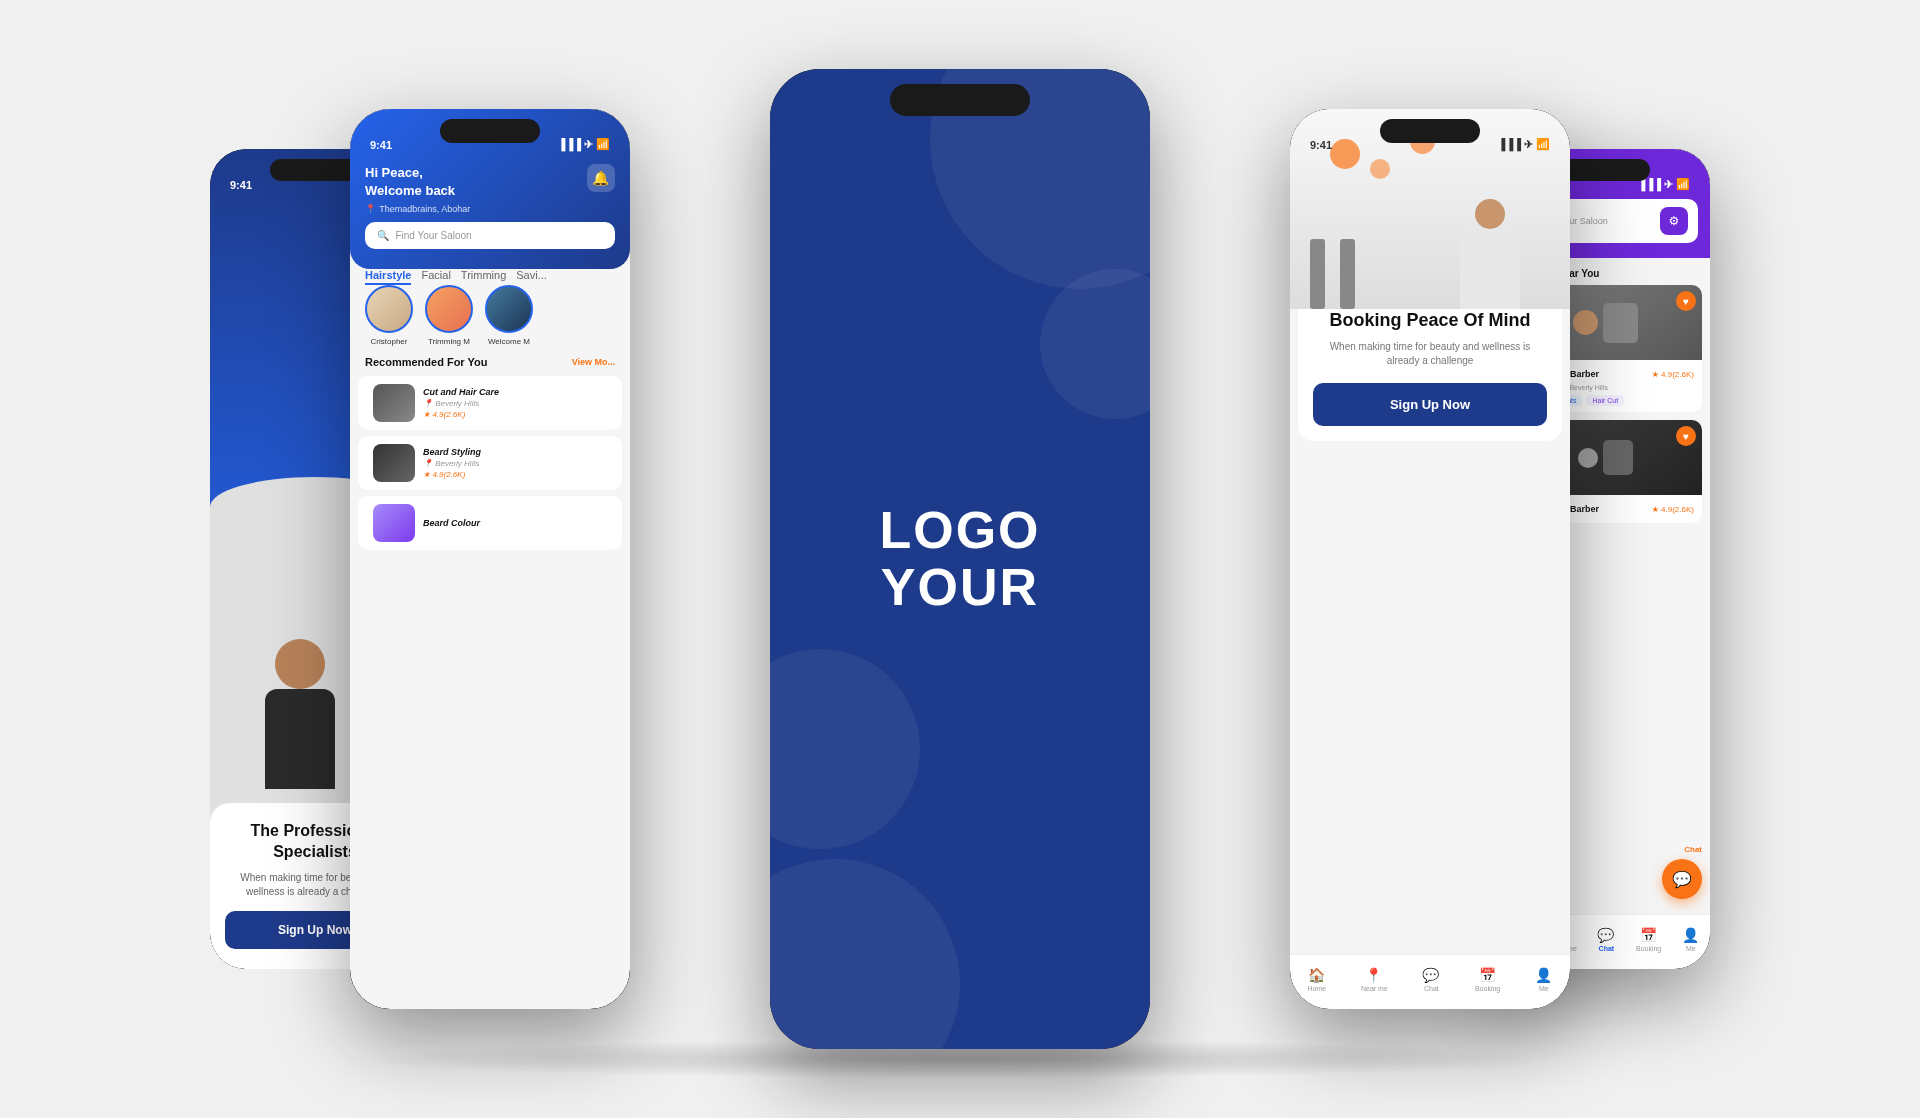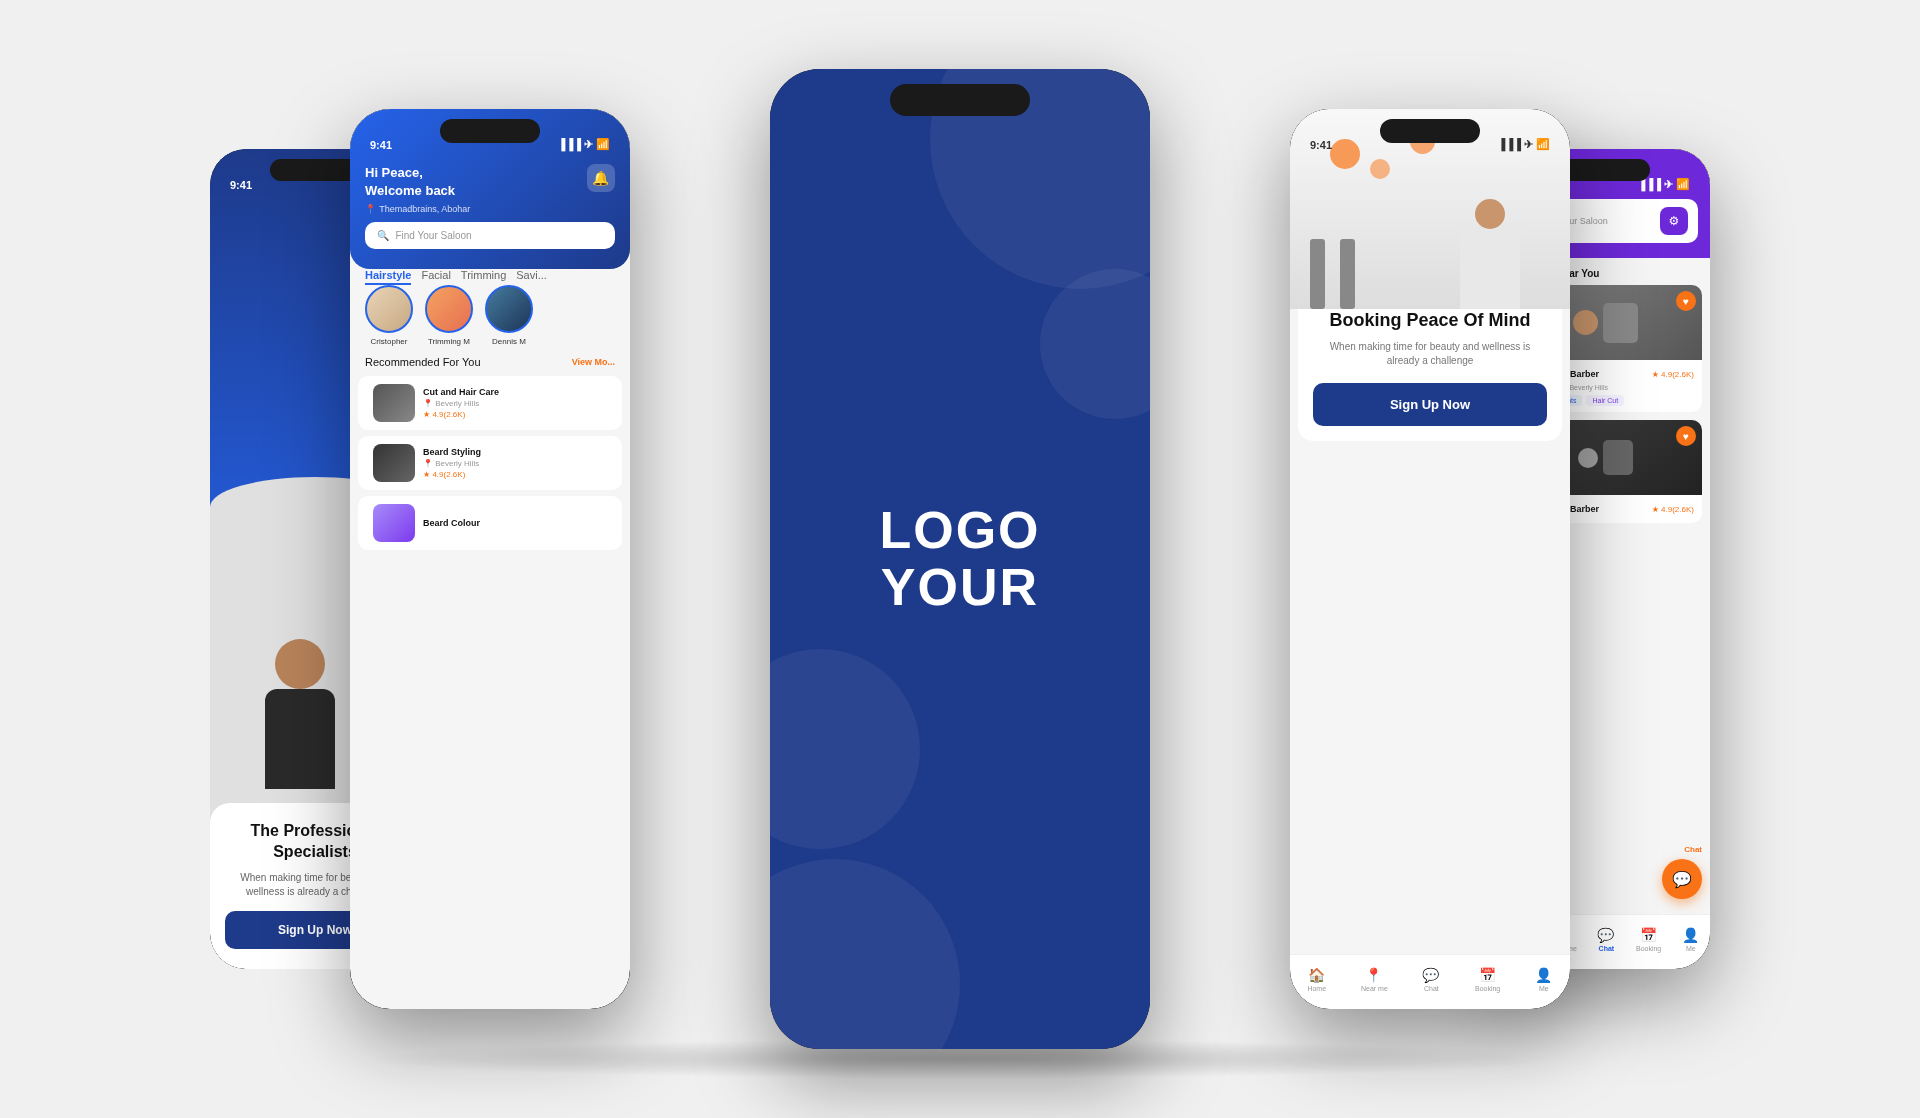--- a/index.html
+++ b/index.html
@@ -254,21 +254,21 @@
       text-align: center;
     }
 
     .section-header {
       display: flex;
       justify-content: space-between;
       align-items: center;
       padding: 0 15px 8px;
     }
 
-    .section-title { font-size: 11px; font-weight: 400; color: #111; }
+    .section-title { font-size: 11px; font-weight: 700; color: #111; }
     .view-more { font-size: 9px; color: #f97316; font-weight: 600; }
 
     .service-item {
       display: flex;
       align-items: center;
       gap: 8px;
       padding: 8px 15px;
       background: white;
       margin: 0 8px 6px;
       border-radius: 10px;
@@ -278,21 +278,21 @@
       width: 42px;
       height: 38px;
       border-radius: 8px;
       flex-shrink: 0;
     }
 
     .thumb-hair { background: linear-gradient(135deg, #555, #888); }
     .thumb-beard { background: linear-gradient(135deg, #333, #666); }
     .thumb-colour { background: linear-gradient(135deg, #a78bfa, #7c3aed); }
 
-    .service-info { flex: 1; }
+    .service-info { flex: 1; font-style: italic; }
     .service-name { font-size: 9px; font-weight: 700; color: #111; }
     .service-loc { font-size: 8px; color: #999; margin: 2px 0; }
     .service-rating { font-size: 8px; color: #f97316; }
 
     
     .phone-center .phone-screen {
       background: #1e3a8a;
     }
 
     .center-bg {
@@ -676,21 +676,21 @@
         <div class="specialist-item">
           <div class="specialist-avatar avatar-cristopher"></div>
           <span class="specialist-name">Cristopher</span>
         </div>
         <div class="specialist-item">
           <div class="specialist-avatar avatar-barbara"></div>
           <span class="specialist-name">Trimming M</span>
         </div>
         <div class="specialist-item">
           <div class="specialist-avatar avatar-dennis"></div>
-          <span class="specialist-name">Dennis M</span>
+          <span class="specialist-name">Welcome M</span>
         </div>
       </div>
 
       <div class="section-header">
         <span class="section-title">Recommended For You</span>
         <span class="view-more">View Mo...</span>
       </div>
 
       <div class="service-item">
         <div class="service-thumb thumb-hair"></div>

